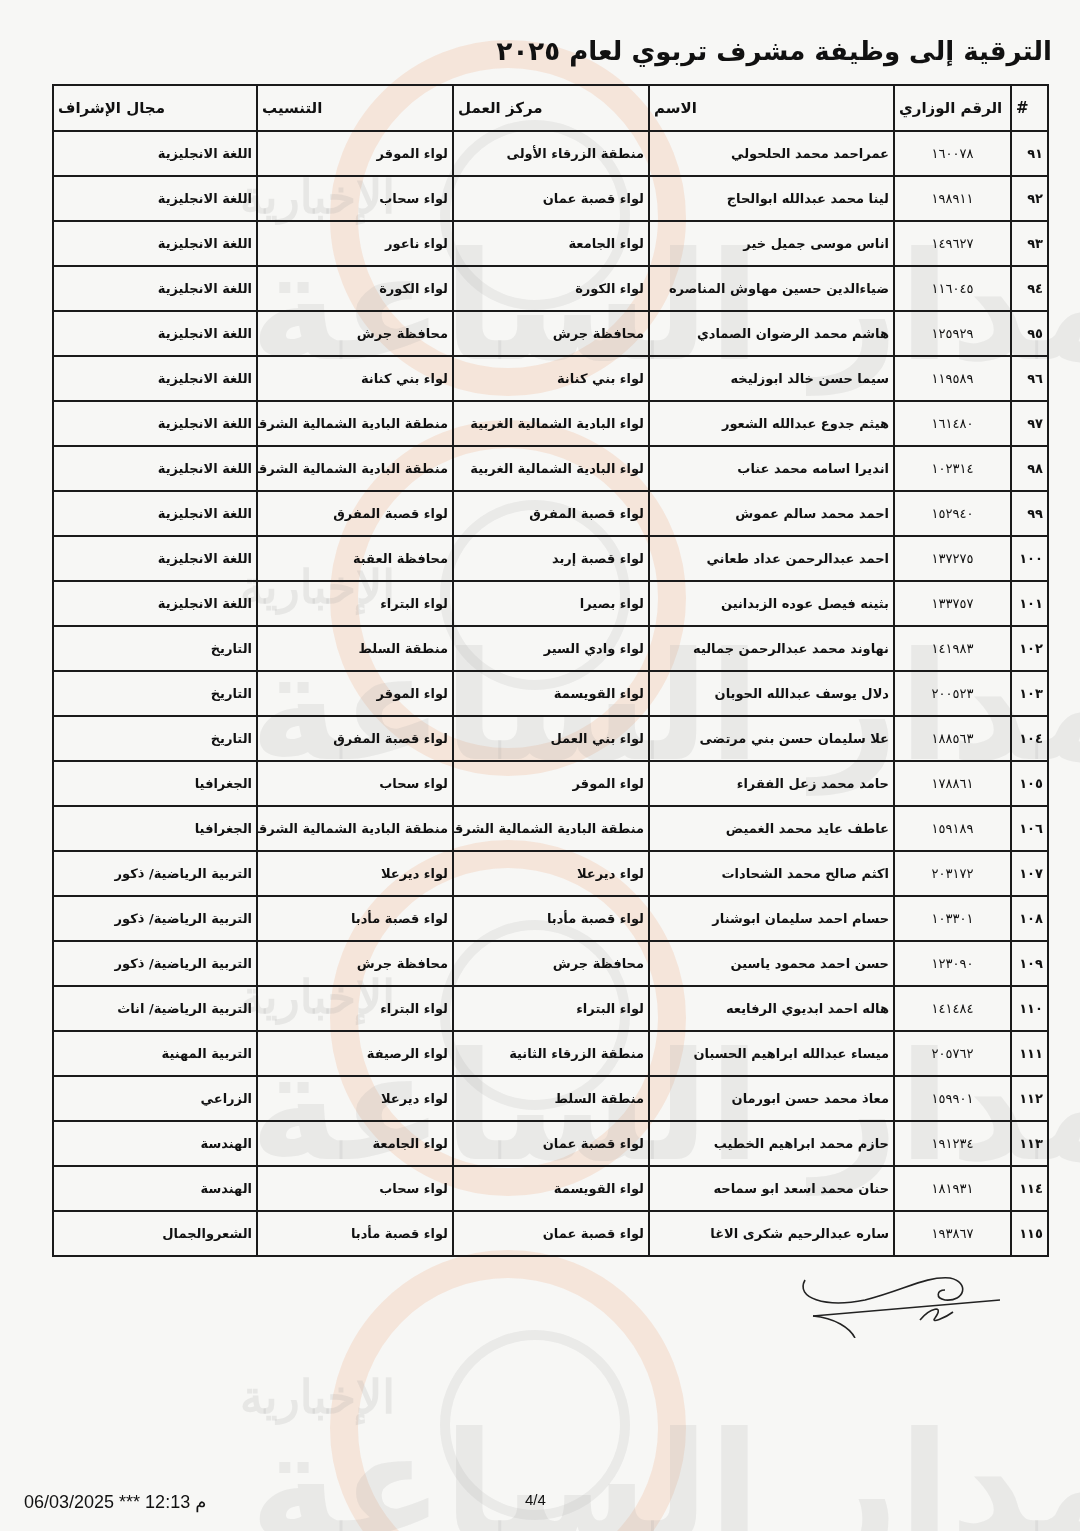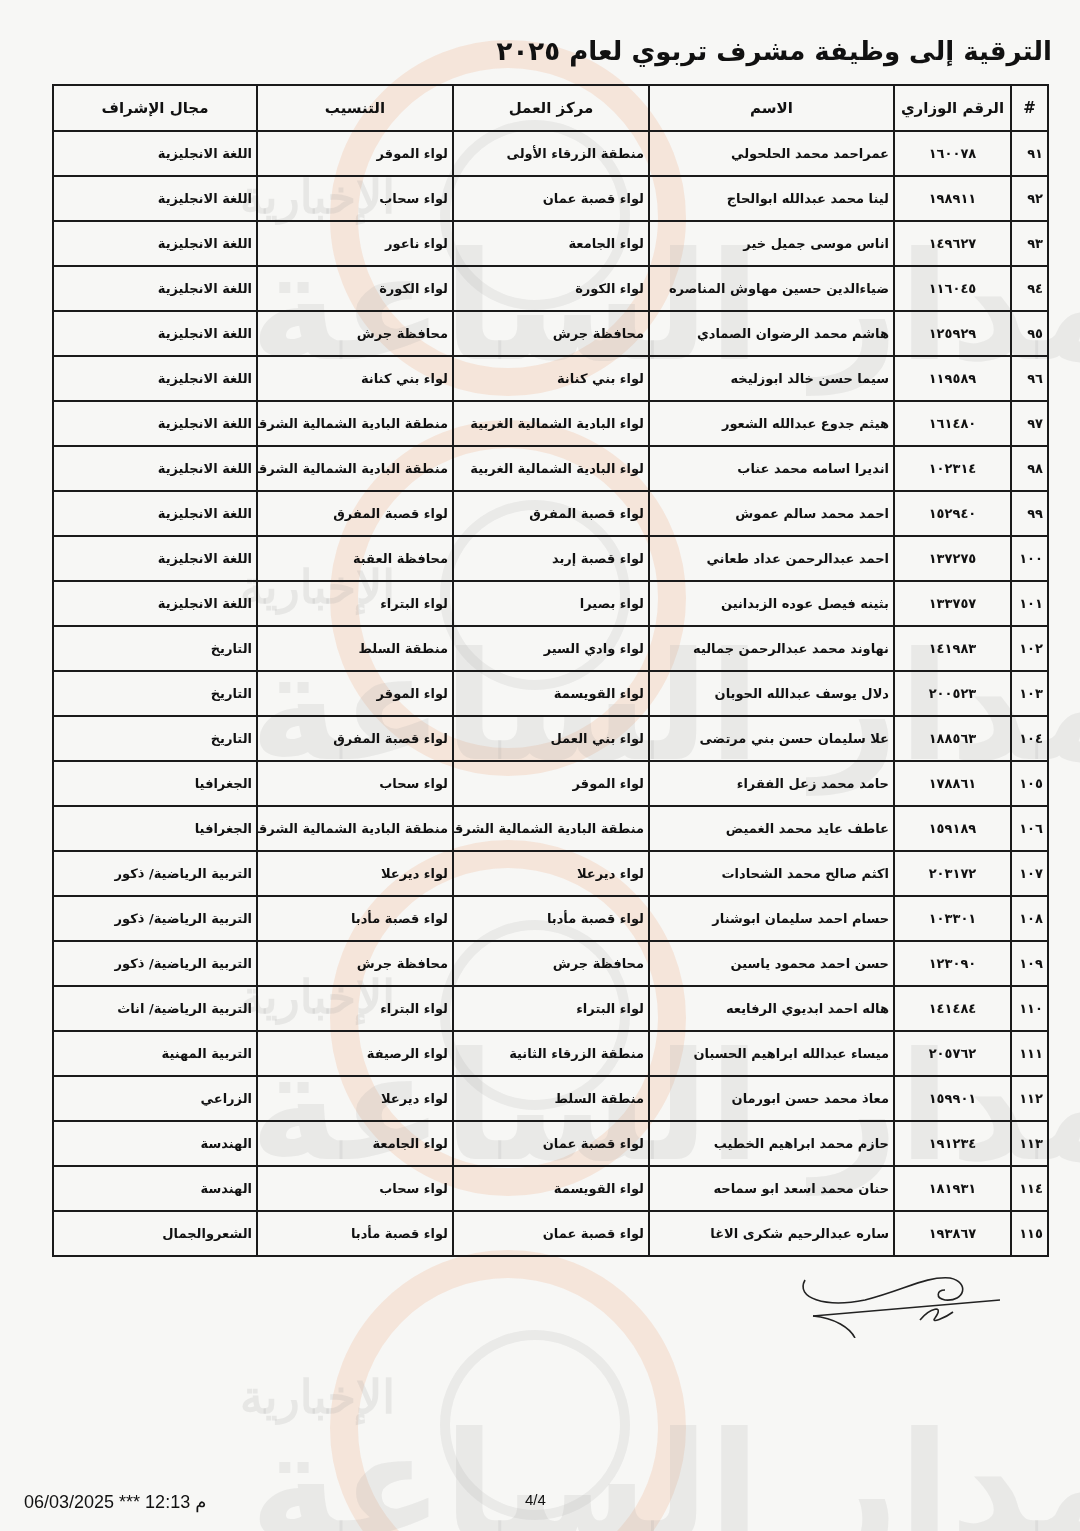--- a/index.html
+++ b/index.html
@@ -27,23 +27,23 @@
     font-family: "DejaVu Sans", sans-serif; letter-spacing: 0;
   }
   table.grid {
     position: absolute; left: 52px; top: 84px; width: 995px; border-collapse: collapse; direction: rtl;
     table-layout: fixed;
   }
   table.grid th, table.grid td {
     border: 2px solid #1a1a1a; font-size: 13px; height: 43px; padding: 0 4px; vertical-align: middle;
     overflow: hidden; white-space: nowrap; background: transparent;
   }
-  table.grid th { font-size: 15px; font-weight: bold; height: 44px; text-align: center; }
+  table.grid th { font-size: 15px; font-weight: bold; height: 44px; text-align: left; }
   td.c-num { text-align: right; font-size: 17px; font-weight: bold; }
-  td.c-id { text-align: center; font-size: 13px; font-weight: bold; letter-spacing: 1px; }
+  td.c-id { text-align: center; font-size: 13px; font-weight: normal; letter-spacing: 1px; }
   td.c-name, td.c-center, td.c-assign, td.c-field { text-align: right; font-weight: bold; }
   td.c-center, td.c-assign, td.c-field { font-size: 12px; }
   .signature { position: absolute; left: 795px; top: 1268px; }
   .footer-date {
     position: absolute; left: 24px; top: 1491px; font-family: "Liberation Sans", sans-serif; font-size: 18px;
   }
   .footer-page {
     position: absolute; left: 525px; top: 1491px; font-family: Liberation Sans, sans-serif; font-size: 15px;
   }
 </style>

